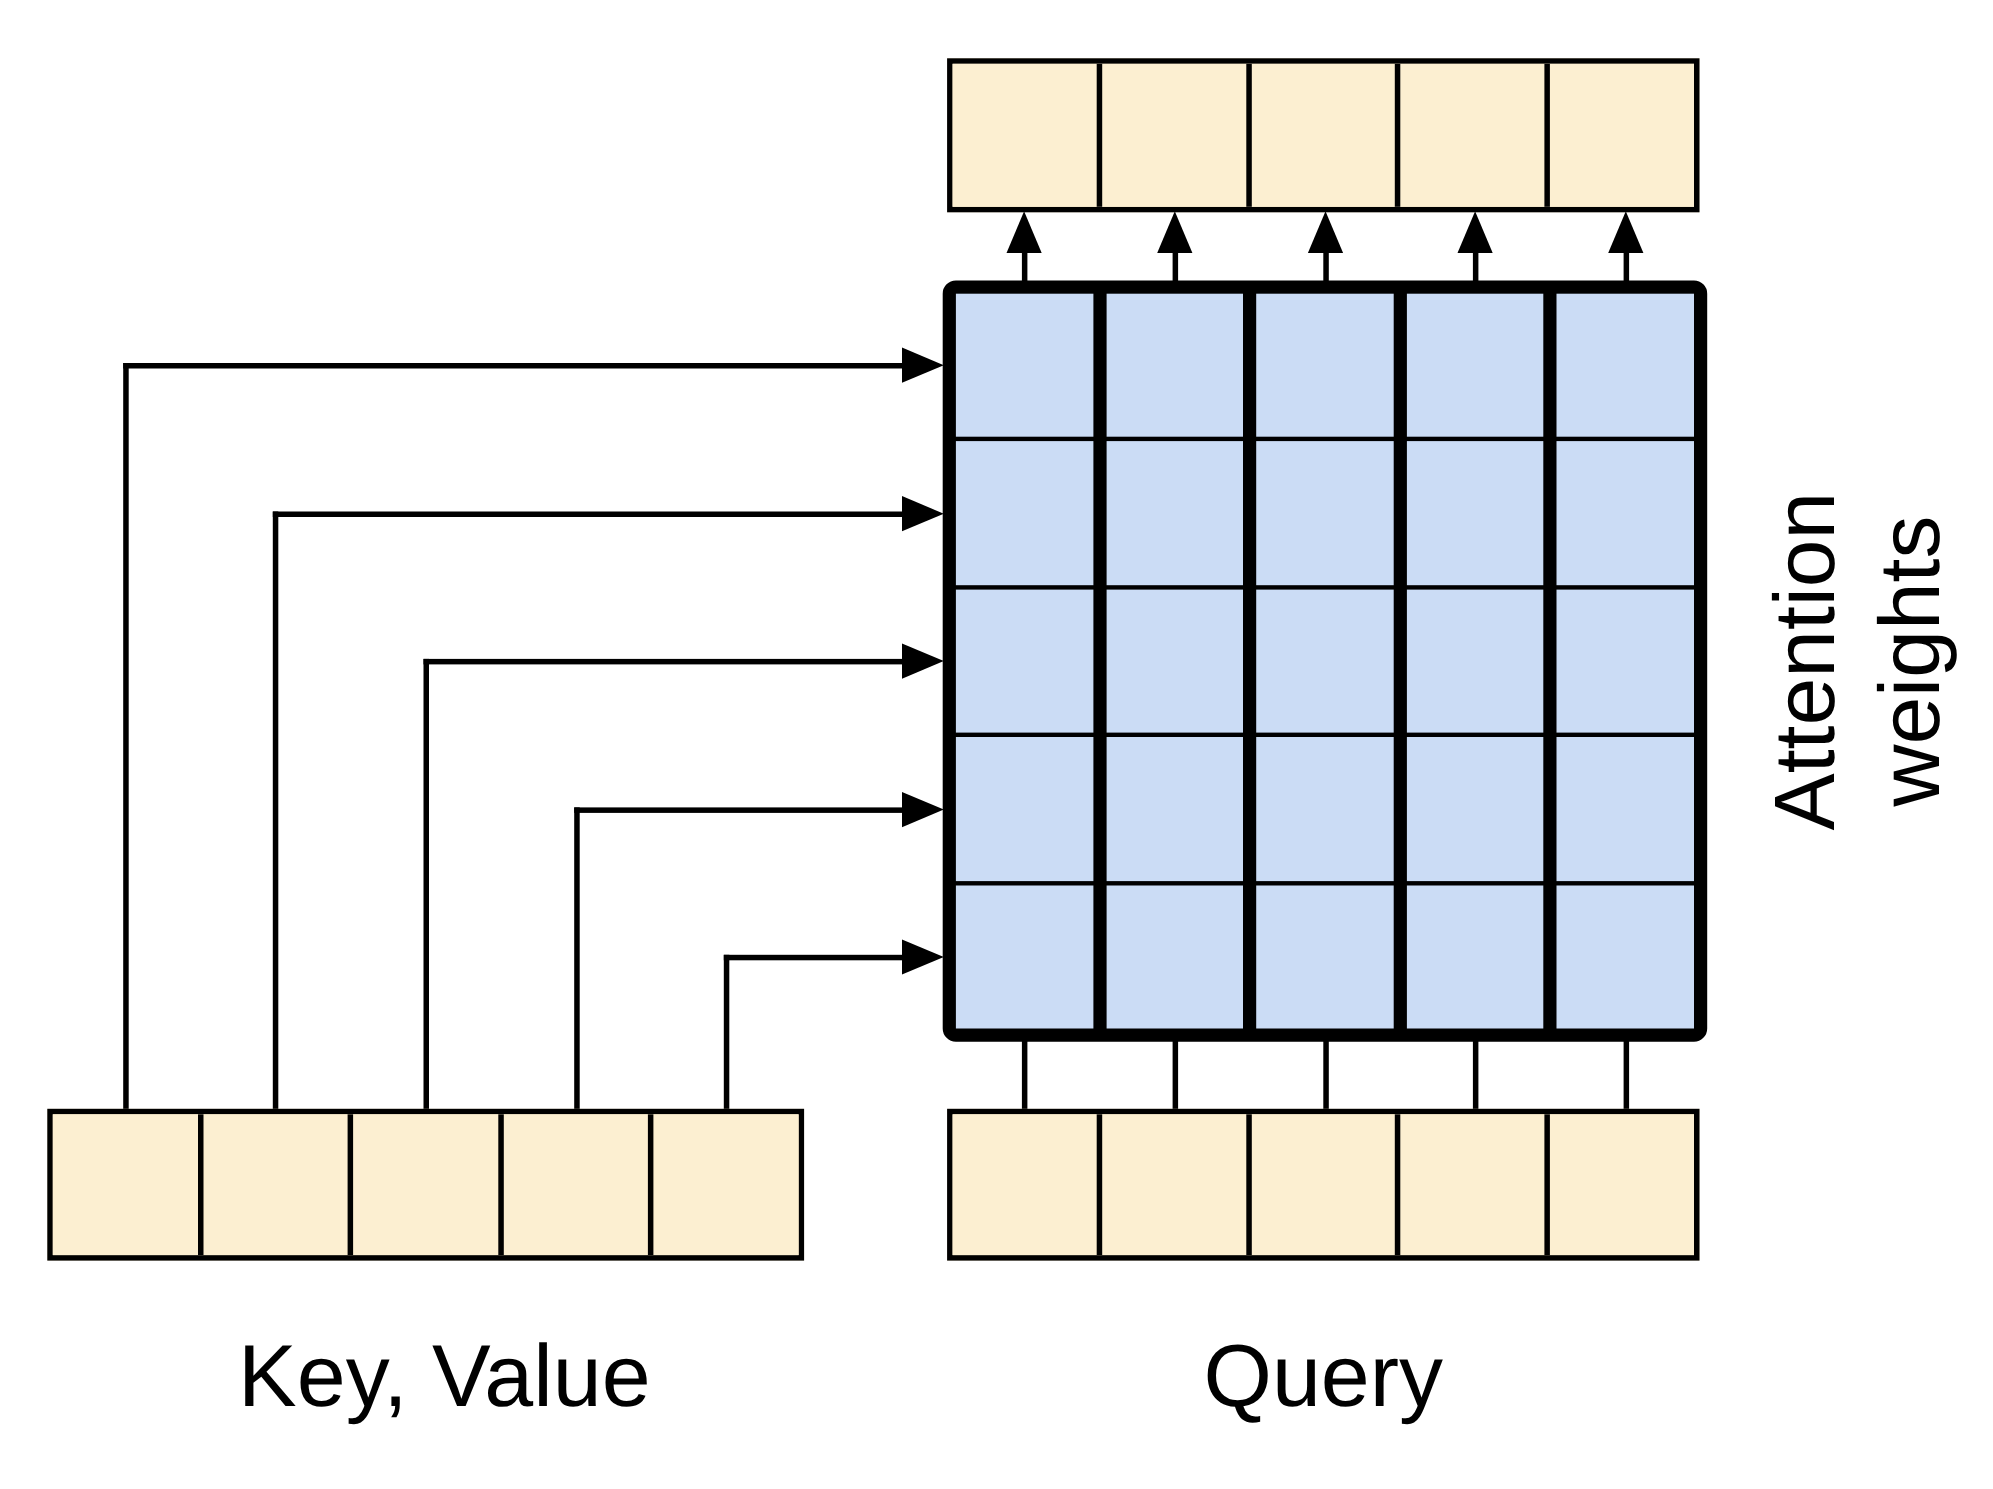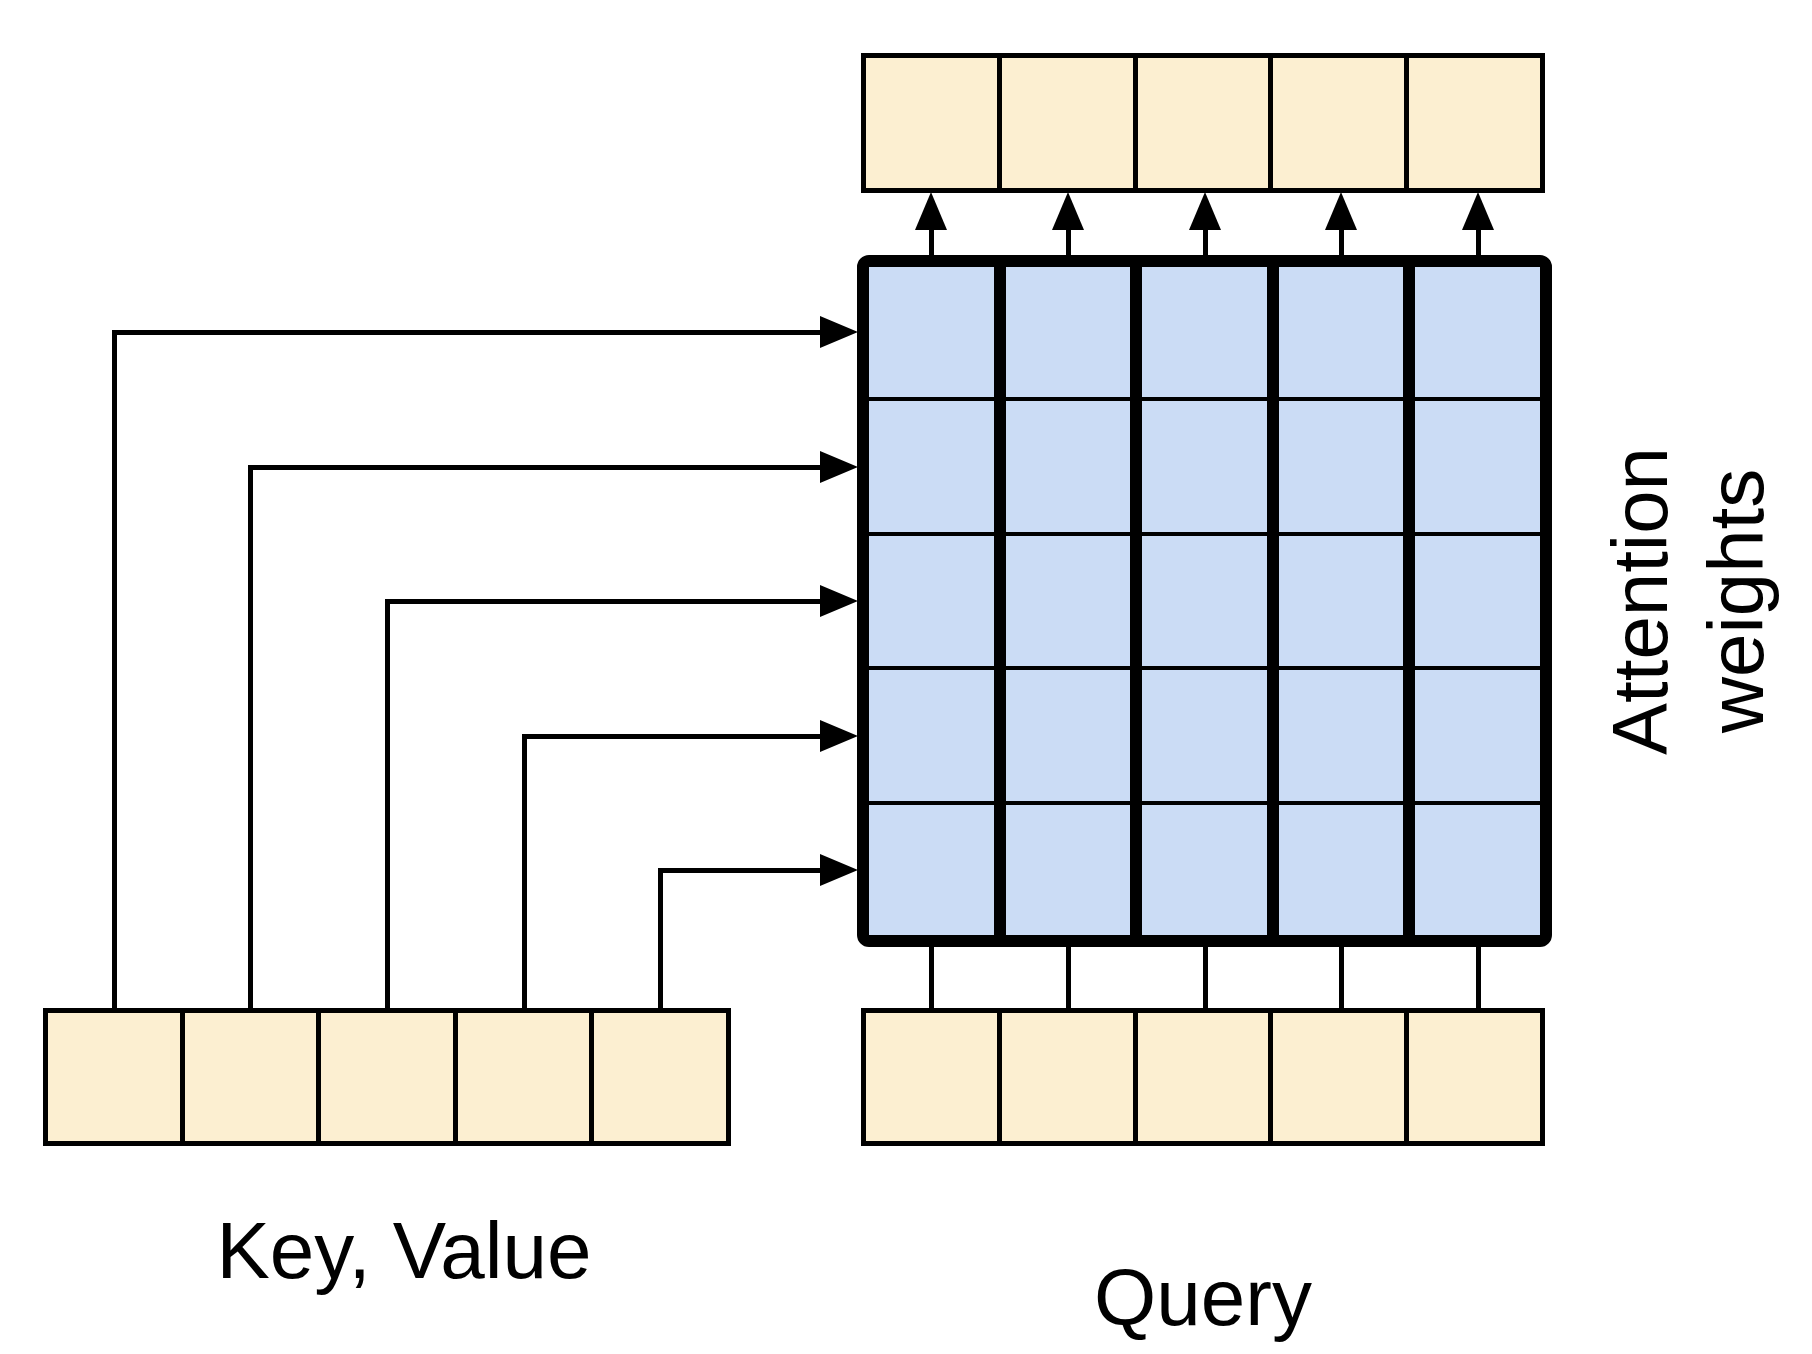--- a/index.html
+++ b/index.html
@@ -76,21 +76,21 @@
   
   .axis-label{
     position:absolute;
     color:var(--stroke);
     font-size:80px;
     line-height:90px;
     text-align:center;
     white-space:nowrap;
   }
   #kv-label{left:60px;top:1206px;width:688px;text-align:center;}
-  #query-label{left:861px;top:1253px;width:684px;}
+  #query-label{left:861px;top:1206px;width:684px;}
   #attention-label{
     position:absolute;
     left:1458px;top:501px;
     width:460px;height:200px;
     display:flex;
     flex-direction:column;
     align-items:center;
     justify-content:center;
     transform:rotate(-90deg);
     font-size:78px;

